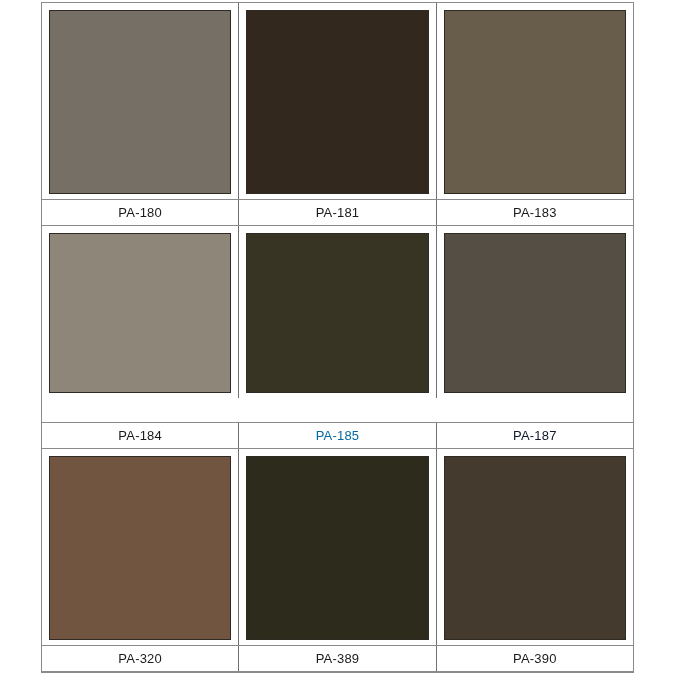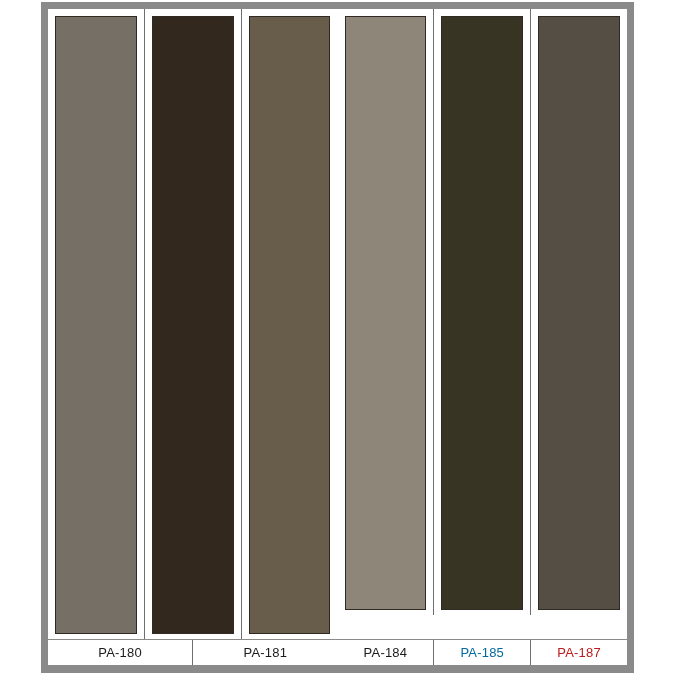--- a/index.html
+++ b/index.html
@@ -16,24 +16,24 @@
   }
 
   
   #swatch-frame {
     position: absolute;
     left: 41px;
     top: 2px;
     width: 593px;
     height: 671px;
     box-sizing: border-box;
-    border: 7px solid #c2410c;
+    border: 1px solid #c2410c;
     background: #ffffff;
     display: flex;
-    flex-direction: row;
+    flex-direction: column;
   }
 
   
   .swatch-row {
     display: flex;
     flex-direction: column;
     flex: 1 1 0;
     min-height: 0;
   }
 
@@ -111,20 +111,23 @@
         <div class="swatch-chip" style="background: rgb(104, 93, 75); border-color: rgb(47, 42, 36);"></div>
       </div>
     </div>
     <div class="label-band" style="border-top-color: rgb(138, 138, 138); border-bottom-color: rgb(138, 138, 138);">
       <div class="label-cell">
         <span class="label-text" style="color: rgb(27, 27, 27);">PA-180</span>
       </div>
       <div class="label-cell" style="border-left-color: rgb(111, 111, 111);">
         <span class="label-text" style="color: rgb(27, 27, 27);">PA-181</span>
       </div>
+      <div class="label-cell" style="border-left-color: rgb(111, 111, 111);">
+        <span class="label-text" style="color: rgb(27, 27, 27);">PA-183</span>
+      </div>
     </div>
   </div>
 
   <div class="swatch-row">
     <div class="swatch-band">
       <div class="swatch-cell">
         <div class="swatch-chip" style="background: rgb(142, 134, 121); border-color: rgb(47, 42, 36);"></div>
       </div>
       <div class="swatch-cell" style="border-left-color: rgb(111, 111, 111);">
         <div class="swatch-chip" style="background: rgb(55, 52, 36); border-color: rgb(47, 42, 36);"></div>
@@ -134,19 +137,43 @@
       </div>
     </div>
     <div class="label-band" style="border-top-color: rgb(138, 138, 138); border-bottom-color: rgb(138, 138, 138); margin-top: 24px;">
       <div class="label-cell">
         <span class="label-text" style="color: rgb(27, 27, 27);">PA-184</span>
       </div>
       <div class="label-cell" style="border-left-color: rgb(111, 111, 111);">
         <span class="label-text" style="color: #0369a1;">PA-185</span>
       </div>
       <div class="label-cell" style="border-left-color: rgb(111, 111, 111);">
-        <span class="label-text" style="color: #b91c1c;">PA-187</span>
+        <span class="label-text" style="color: #0f172a;">PA-187</span>
       </div>
     </div>
   </div>
 
+  <div class="swatch-row">
+    <div class="swatch-band">
+      <div class="swatch-cell">
+        <div class="swatch-chip" style="background: rgb(113, 85, 64); border-color: rgb(47, 42, 36);"></div>
+      </div>
+      <div class="swatch-cell" style="border-left-color: rgb(111, 111, 111);">
+        <div class="swatch-chip" style="background: rgb(45, 43, 28); border-color: rgb(47, 42, 36);"></div>
+      </div>
+      <div class="swatch-cell" style="border-left-color: rgb(111, 111, 111);">
+        <div class="swatch-chip" style="background: rgb(69, 58, 46); border-color: rgb(47, 42, 36);"></div>
+      </div>
+    </div>
+    <div class="label-band" style="border-top-color: rgb(138, 138, 138); border-bottom-color: rgb(138, 138, 138);">
+      <div class="label-cell">
+        <span class="label-text" style="color: rgb(27, 27, 27);">PA-320</span>
+      </div>
+      <div class="label-cell" style="border-left-color: rgb(111, 111, 111);">
+        <span class="label-text" style="color: rgb(27, 27, 27);">PA-389</span>
+      </div>
+      <div class="label-cell" style="border-left-color: rgb(111, 111, 111);">
+        <span class="label-text" style="color: rgb(27, 27, 27);">PA-390</span>
+      </div>
+    </div>
+  </div>
 
 </div>
 
 </body></html>

